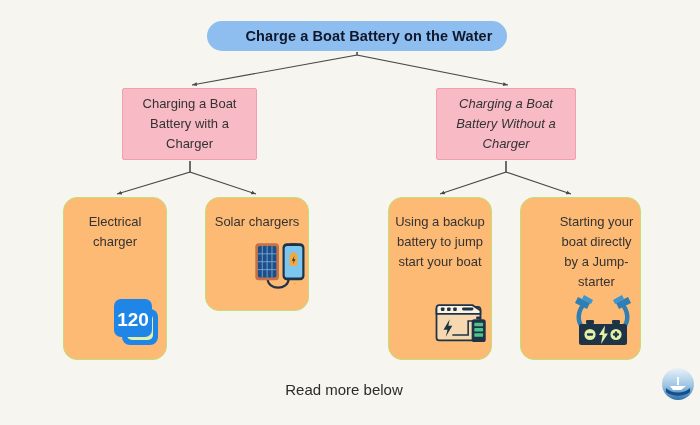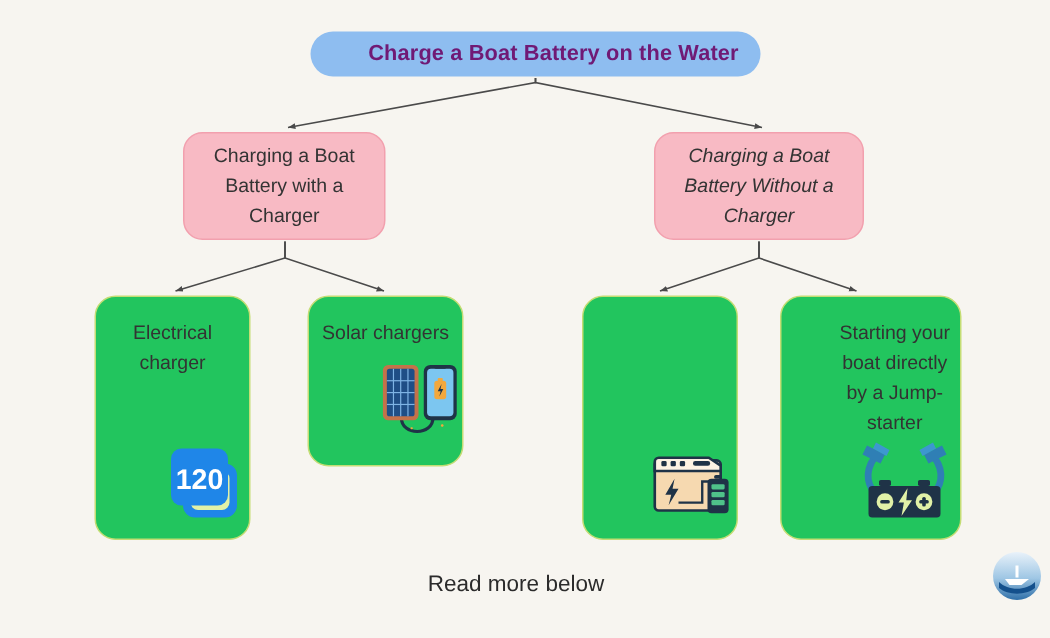--- a/index.html
+++ b/index.html
@@ -37,51 +37,51 @@
     background: #8ebdf0;
     border-radius: 16px;
     display: flex;
     align-items: center;
     justify-content: center;
     box-sizing: border-box;
   }
   .title-pill .label {
     font-size: 14.5px;
     font-weight: bold;
-    color: #701a75;
+    color: #0f172a;
     letter-spacing: 0.1px;
     white-space: nowrap;
     margin-left: 24px;
   }
 
   
   .pink-box {
     position: absolute;
     background: #f8bac4;
     border: 1.5px solid #f2a0ae;
-    border-radius: 13px;
+    border-radius: 2px;
     box-sizing: border-box;
     display: flex;
     align-items: center;
     justify-content: flex-end;
     padding: 4px 6px;
   }
   .pink-box .label {
     font-size: 13px;
     line-height: 20px;
     color: #333333;
     text-align: center;
   }
   #pink-0 { left: 122px; top: 88px;  width: 135px; height: 72px; }
   #pink-1 { left: 436px; top: 88px;  width: 140px; height: 72px; font-style: italic; }
 
   
   .green-box {
     position: absolute;
-    background: #22c55e;
+    background: #fdba74;
     border: 1.5px solid #c4dd74;
     border-radius: 14px;
     box-sizing: border-box;
     display: flex;
     flex-direction: column;
     align-items: center;
     padding-top: 14px;
   }
   .green-box .label {
     font-size: 13px;
@@ -197,20 +197,21 @@
         <rect x="47.5" y="14" width="4" height="2.5" rx="1" fill="#f2a83c"></rect>
         <path d="M 50.5 18.5 L 47.6 24 L 49.8 24 L 48.8 28 L 51.8 22.3 L 49.7 22.3 z" fill="#1f3347"></path>
 
         <path d="M 27 52 l 1.6 0 M 27.8 51.2 l 0 1.6" stroke="#f2a83c" stroke-width="1.2"></path>
         <path d="M 50 50 l 2 0 M 51 49 l 0 2" stroke="#f2a83c" stroke-width="1.2"></path>
       </svg>
     </div>
   </div>
 
   <div class="green-box" id="green-2">
+    <span class="label">Using a backup battery to jump start your boat</span>
     <div class="icon-wrap">
       <svg width="66" height="52" viewBox="0 0 66 52">
 
         <rect x="4" y="10" width="50" height="38" rx="3" fill="#f6d9b0" stroke="#1f3347" stroke-width="2"></rect>
 
         <path d="M 4 18 L 4 11 a 3 3 0 0 1 3 -3 L 45 8 L 54 14 L 54 18 z" fill="#fdf3e3" stroke="#1f3347" stroke-width="2"></path>
         <g fill="#1f3347">
           <rect x="9" y="10.5" width="4" height="4" rx="1"></rect>
           <rect x="16" y="10.5" width="4" height="4" rx="1"></rect>
           <rect x="23" y="10.5" width="4" height="4" rx="1"></rect>

